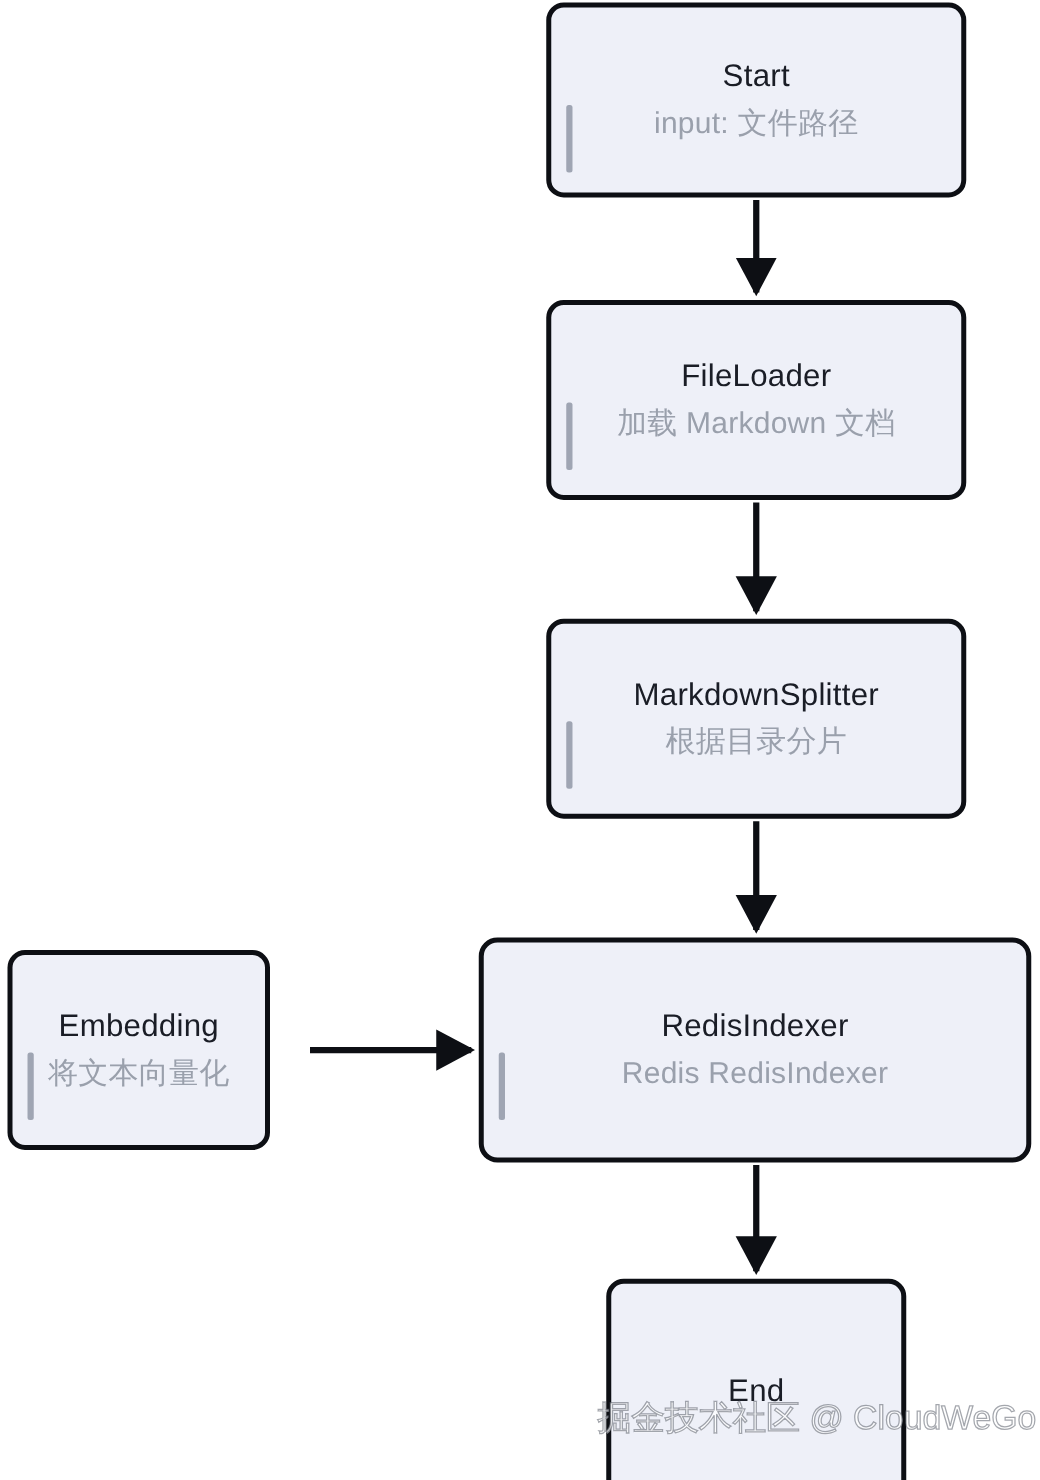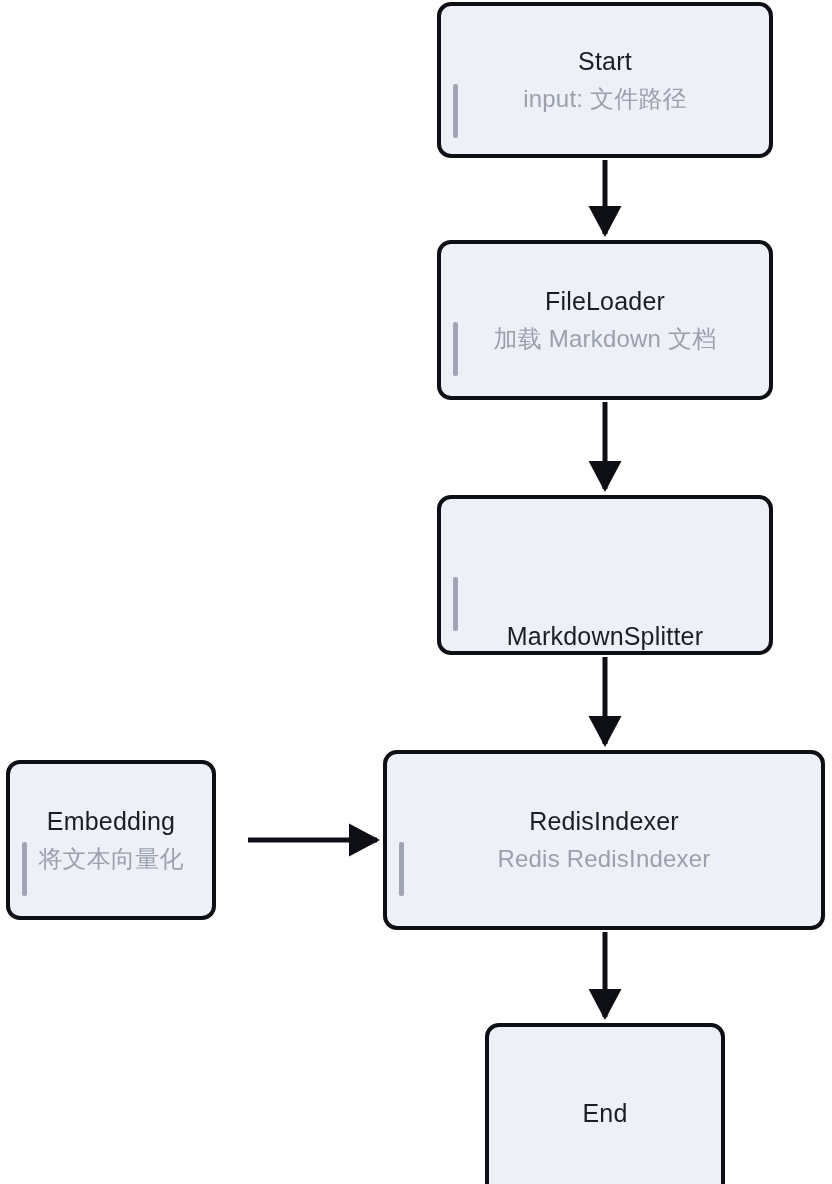--- a/index.html
+++ b/index.html
@@ -64,22 +64,22 @@
     display: flex;
     flex-direction: column;
     align-items: center;
     justify-content: center;
     width: 100%;
   }
 
   
   #node-start        { left: 437px; top: 2px;    width: 336px; height: 156px; }
   #node-fileloader   { left: 437px; top: 240px;  width: 336px; height: 160px; }
-  #node-splitter     { left: 437px; top: 495px;  width: 336px; height: 160px; justify-content: flex-end; }
-  #node-redisindexer { left: 383px; top: 750px;  width: 442px; height: 180px; }
+  #node-splitter     { left: 437px; top: 495px;  width: 336px; height: 160px; }
+  #node-redisindexer { left: 383px; top: 750px;  width: 442px; height: 180px; border-radius: 15px; }
   #node-embedding    { left: 6px;   top: 760px;  width: 210px; height: 160px; }
   #node-end          { left: 485px; top: 1023px; width: 240px; height: 180px; }
 
   #node-start .accent-bar,
   #node-fileloader .accent-bar,
   #node-splitter .accent-bar,
   #node-embedding .accent-bar { top: 78px; }
   #node-redisindexer .accent-bar { top: 88px; }
 
   
@@ -145,20 +145,21 @@
     <div class="node-text">
       <div class="node-title">FileLoader</div>
       <div class="node-subtitle">加载 Markdown 文档</div>
     </div>
   </div>
 
   <div class="node" id="node-splitter">
     <span class="accent-bar"></span>
     <div class="node-text">
       <div class="node-title">MarkdownSplitter</div>
+      <div class="node-subtitle">根据目录分片</div>
     </div>
   </div>
 
   <div class="node" id="node-embedding">
     <span class="accent-bar"></span>
     <div class="node-text">
       <div class="node-title">Embedding</div>
       <div class="node-subtitle">将文本向量化</div>
     </div>
   </div>
@@ -170,14 +171,15 @@
       <div class="node-subtitle">Redis RedisIndexer</div>
     </div>
   </div>
 
   <div class="node" id="node-end">
     <div class="node-text">
       <div class="node-title">End</div>
     </div>
   </div>
 
+  <div id="watermark">掘金技术社区 @ CloudWeGo</div>
 
 </div>
 
 </body></html>

